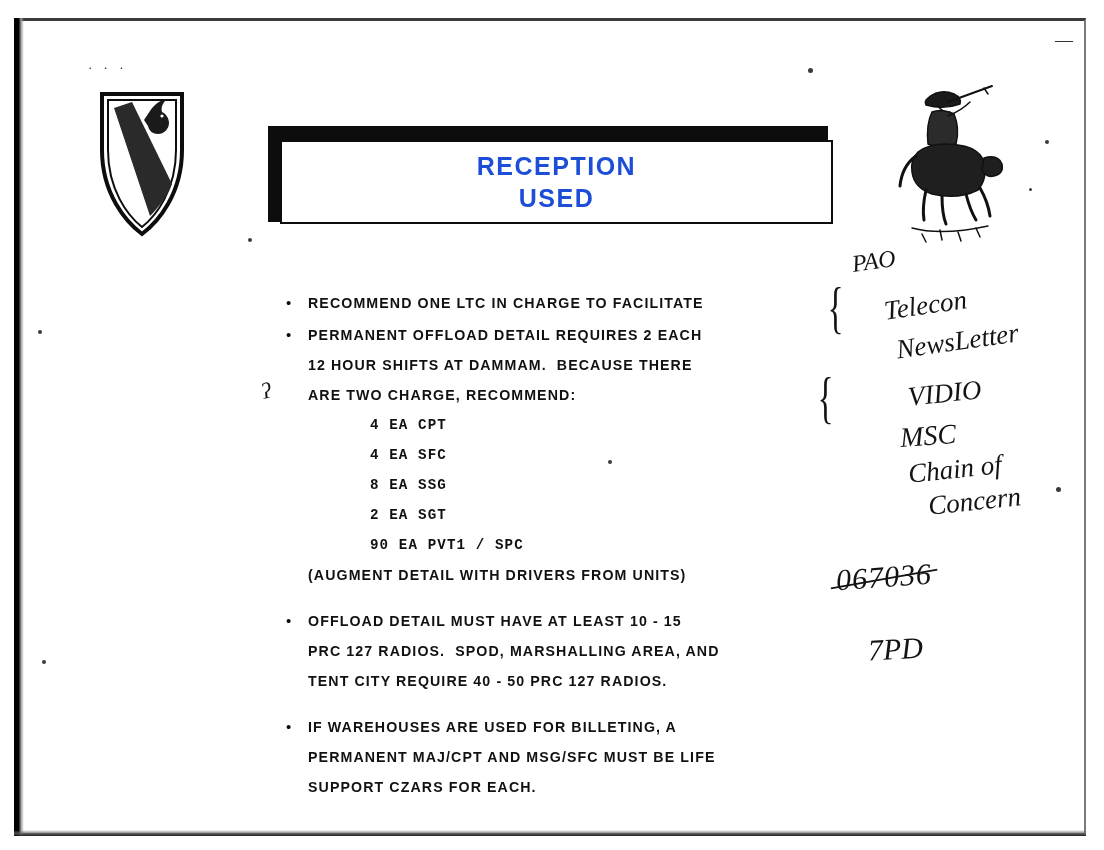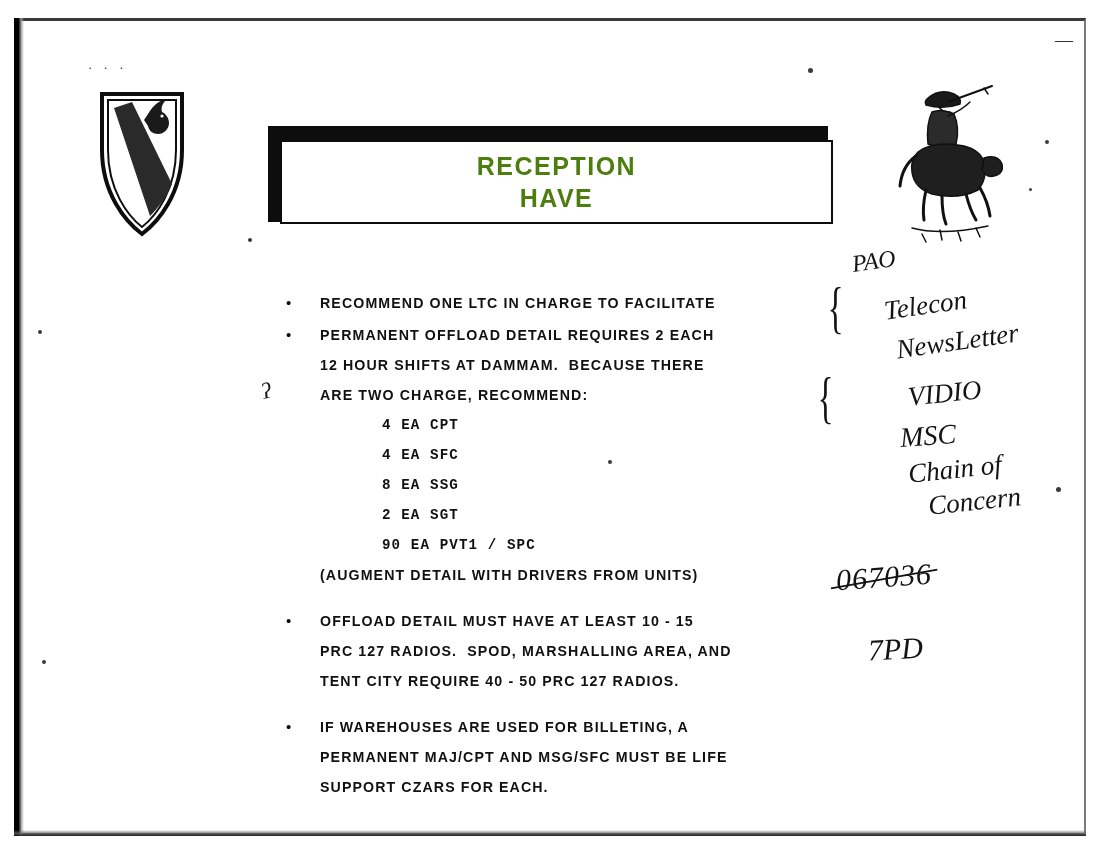--- a/index.html
+++ b/index.html
@@ -93,21 +93,21 @@
     display: flex;
     flex-direction: column;
     align-items: center;
     justify-content: center;
   }
   .banner-line {
     font-family: "Liberation Sans", sans-serif;
     font-weight: bold;
     font-size: 25px;
     letter-spacing: 1.5px;
-    color: #4d7c0f;
+    color: #1d4ed8;
     line-height: 1.28;
   }
 
   
   .body-block {
     position: absolute;
     left: 286px;
     top: 288px;
     width: 520px;
   }
@@ -120,21 +120,20 @@
     width: 22px;
     flex: 0 0 22px;
     font-size: 15px;
     line-height: 30px;
     color: #0b0b0b;
     text-align: left;
     padding-top: 0px;
   }
   .bullet-text {
     flex: 1;
-    margin-left: 12px;
   }
   .line {
     font-family: "Liberation Sans", sans-serif;
     font-weight: bold;
     font-size: 14.2px;
     letter-spacing: 1.1px;
     color: #111;
     line-height: 30px;
     white-space: pre;
   }
@@ -246,21 +245,21 @@
 
         <path d="M24,150 q30,8 76,-2"></path>
         <path d="M34,156 l4,8 M52,152 l2,10 M70,154 l3,9 M88,150 l4,9"></path>
       </g>
     </svg>
   </div>
 
   <div class="banner-shadow"></div>
   <div class="banner">
     <div class="banner-line">RECEPTION</div>
-    <div class="banner-line">HAVE</div>
+    <div class="banner-line">USED</div>
   </div>
 
   <div class="body-block">
 
     <div class="bullet-row">
       <div class="bullet-dot">•</div>
       <div class="bullet-text">
         <div class="line indent-0">RECOMMEND ONE LTC IN CHARGE TO FACILITATE</div>
       </div>
     </div>

